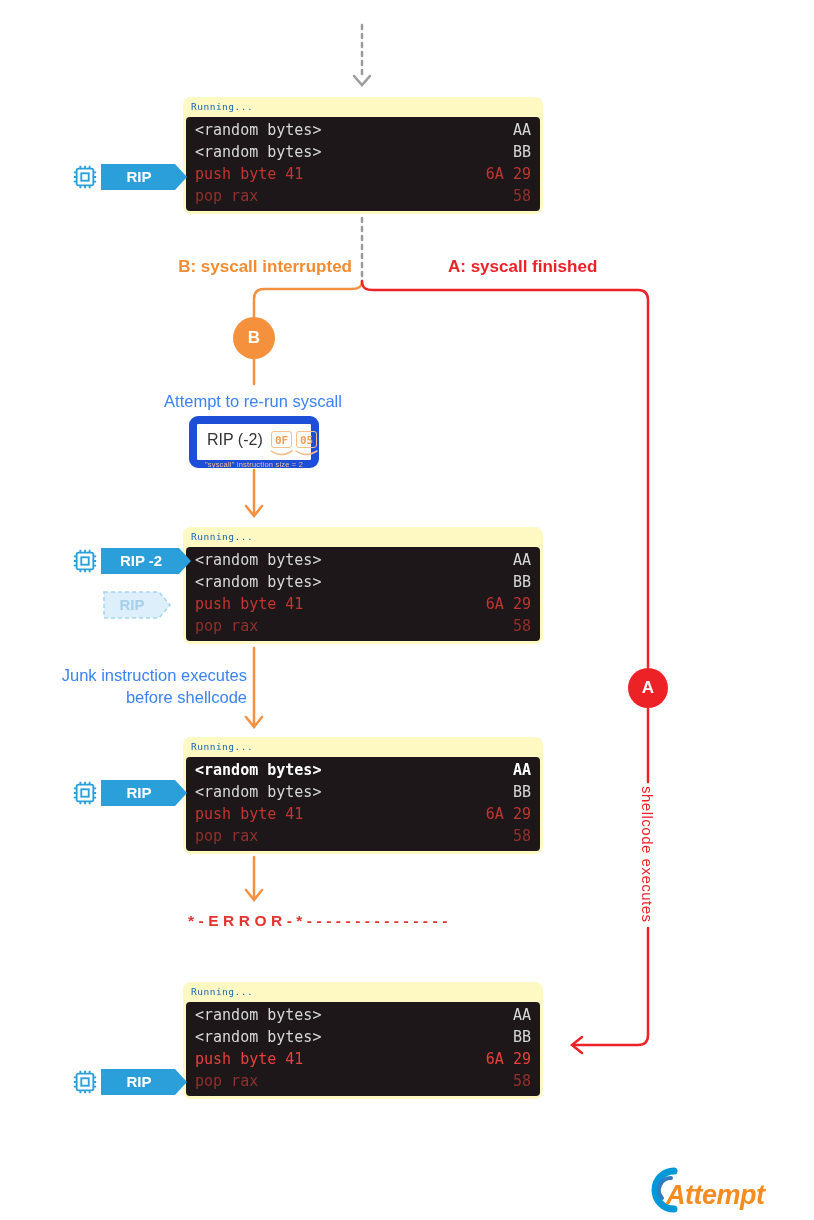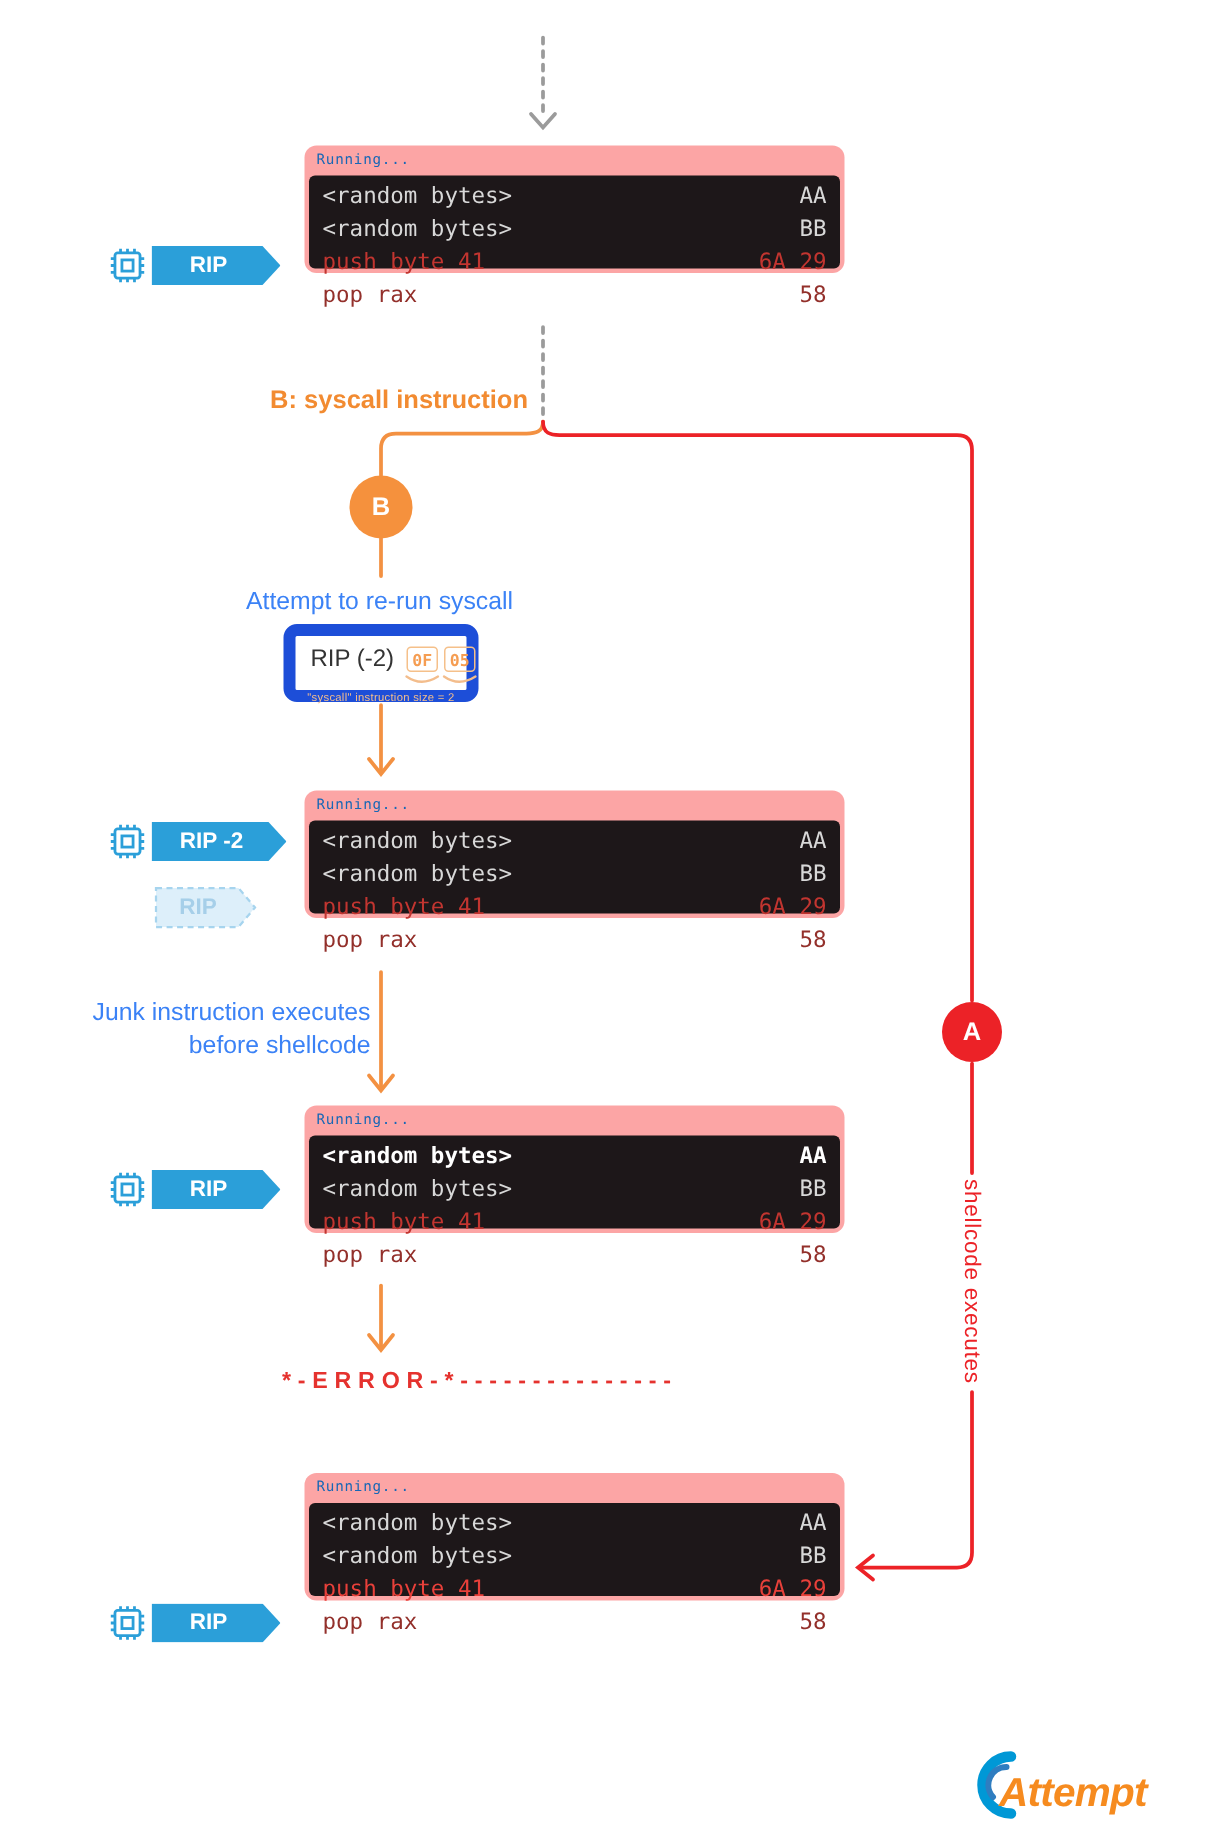--- a/index.html
+++ b/index.html
@@ -4,22 +4,22 @@
 <style>
   html,body{margin:0;padding:0;background:#ffffff;}
   .canvas{
     position:relative;width:814px;height:1220px;background:#ffffff;overflow:hidden;
     font-family:"Liberation Sans",sans-serif;
   }
   .connectors{position:absolute;left:0;top:0;width:814px;height:1220px;pointer-events:none;}
 
   
   .terminal{
-    position:absolute;left:183px;width:360px;height:85px;
-    background:#fca5a5;border-radius:8px;padding:0;box-sizing:border-box;margin-left:20px;
+    position:absolute;left:183px;width:360px;height:117px;
+    background:#fef9c3;border-radius:8px;padding:0;box-sizing:border-box;
   }
   .t1{top:97px}.t2{top:527px}.t3{top:737px}.t4{top:982px}
   .t-title{
     height:20px;line-height:20px;padding-left:8px;
     font-family:"DejaVu Sans Mono",monospace;font-size:9.5px;letter-spacing:.5px;
     color:#1767B6;
   }
   .t-body{
     position:absolute;left:3px;right:3px;top:20px;bottom:3px;
     background:#1D1719;border-radius:4px;padding:2px 9px;box-sizing:border-box;
@@ -228,21 +228,22 @@
     <g stroke="#2B9FD9" stroke-width="2" fill="none">
       <rect x="5" y="5" width="18" height="18" rx="2"></rect>
       <rect x="10" y="10" width="8" height="8"></rect>
       <path d="M9 5V2 M14 5V2 M19 5V2 M9 26V23 M14 26V23 M19 26V23 M5 9H2 M5 14H2 M5 19H2 M26 9H23 M26 14H23 M26 19H23"></path>
     </g>
   </svg>
   <div class="tag" style="left:101px;top:1069px;width:86px">
     <span>RIP</span>
   </div>
 
-  <div class="branch-label label-b">B: syscall instruction</div>
+  <div class="branch-label label-b">B: syscall interrupted</div>
+  <div class="branch-label label-a">A: syscall finished</div>
   <div class="badge badge-b">B</div>
   <div class="badge badge-a">A</div>
 
   <div class="step-text rerun-title">Attempt to re-run syscall</div>
 
   <div class="rip-box">
     <span class="rip-box-label">RIP (-2)</span>
     <span class="byte-box byte-0">0F</span>
     <span class="byte-box byte-1">05</span>
     <svg class="byte-arcs" width="50" height="9" viewBox="0 0 50 9">

